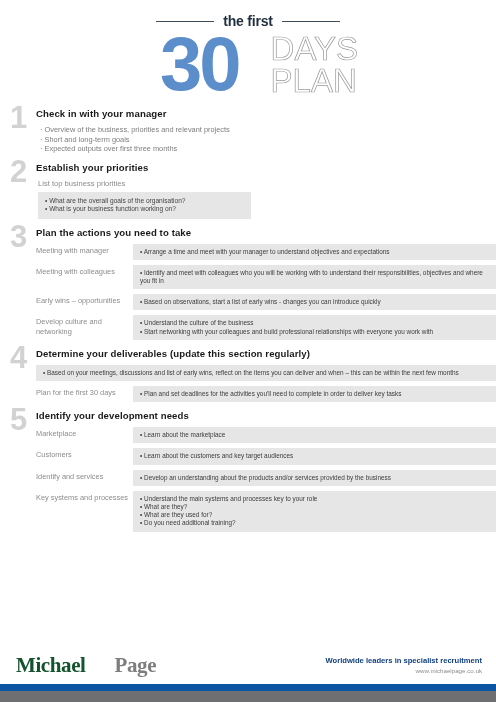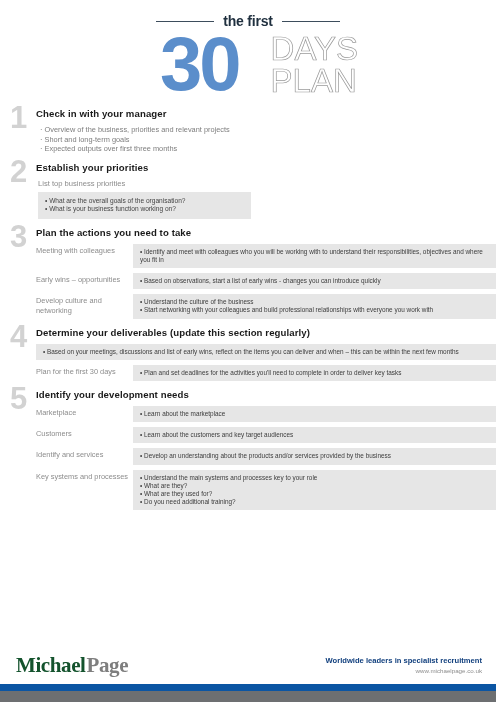--- a/index.html
+++ b/index.html
@@ -169,21 +169,21 @@
     padding: 0 14px 0 16px;
   }
   .mp-logo {
     font-family: "Liberation Serif", serif;
     font-size: 21px;
     font-weight: bold;
     letter-spacing: -0.4px;
     white-space: nowrap;
   }
   .mp-michael { color: #14532d; }
-  .mp-page { color: #7e7e7e; margin-left: 1px; }
+  .mp-page { color: #7e7e7e; margin-left: 1px; padding-left: 28px; }
   .footer-right { text-align: right; }
   .f-tagline {
     font-size: 7.6px;
     font-weight: bold;
     color: #12407e;
     letter-spacing: 0px;
   }
   .f-url {
     font-size: 6.2px;
     color: #8c8c8c;
@@ -232,20 +232,26 @@
               <div>• What are the overall goals of the organisation?</div>
               <div>• What is your business function working on?</div>
             </div>
           </div>
         </div>
       </div>
       <div class="section">
         <div class="sec-num">3</div>
         <div class="sec-title">Plan the actions you need to take</div>
         <div class="row">
+          <div class="row-label">Meeting with manager</div>
+          <div class="row-box">
+            <div>• Arrange a time and meet with your manager to understand objectives and expectations</div>
+          </div>
+        </div>
+        <div class="row">
           <div class="row-label">Meeting with colleagues</div>
           <div class="row-box">
             <div>• Identify and meet with colleagues who you will be working with to understand their responsibilities, objectives and where you fit in</div>
           </div>
         </div>
         <div class="row">
           <div class="row-label">Early wins – opportunities</div>
           <div class="row-box">
             <div>• Based on observations, start a list of early wins - changes you can introduce quickly</div>
           </div>

